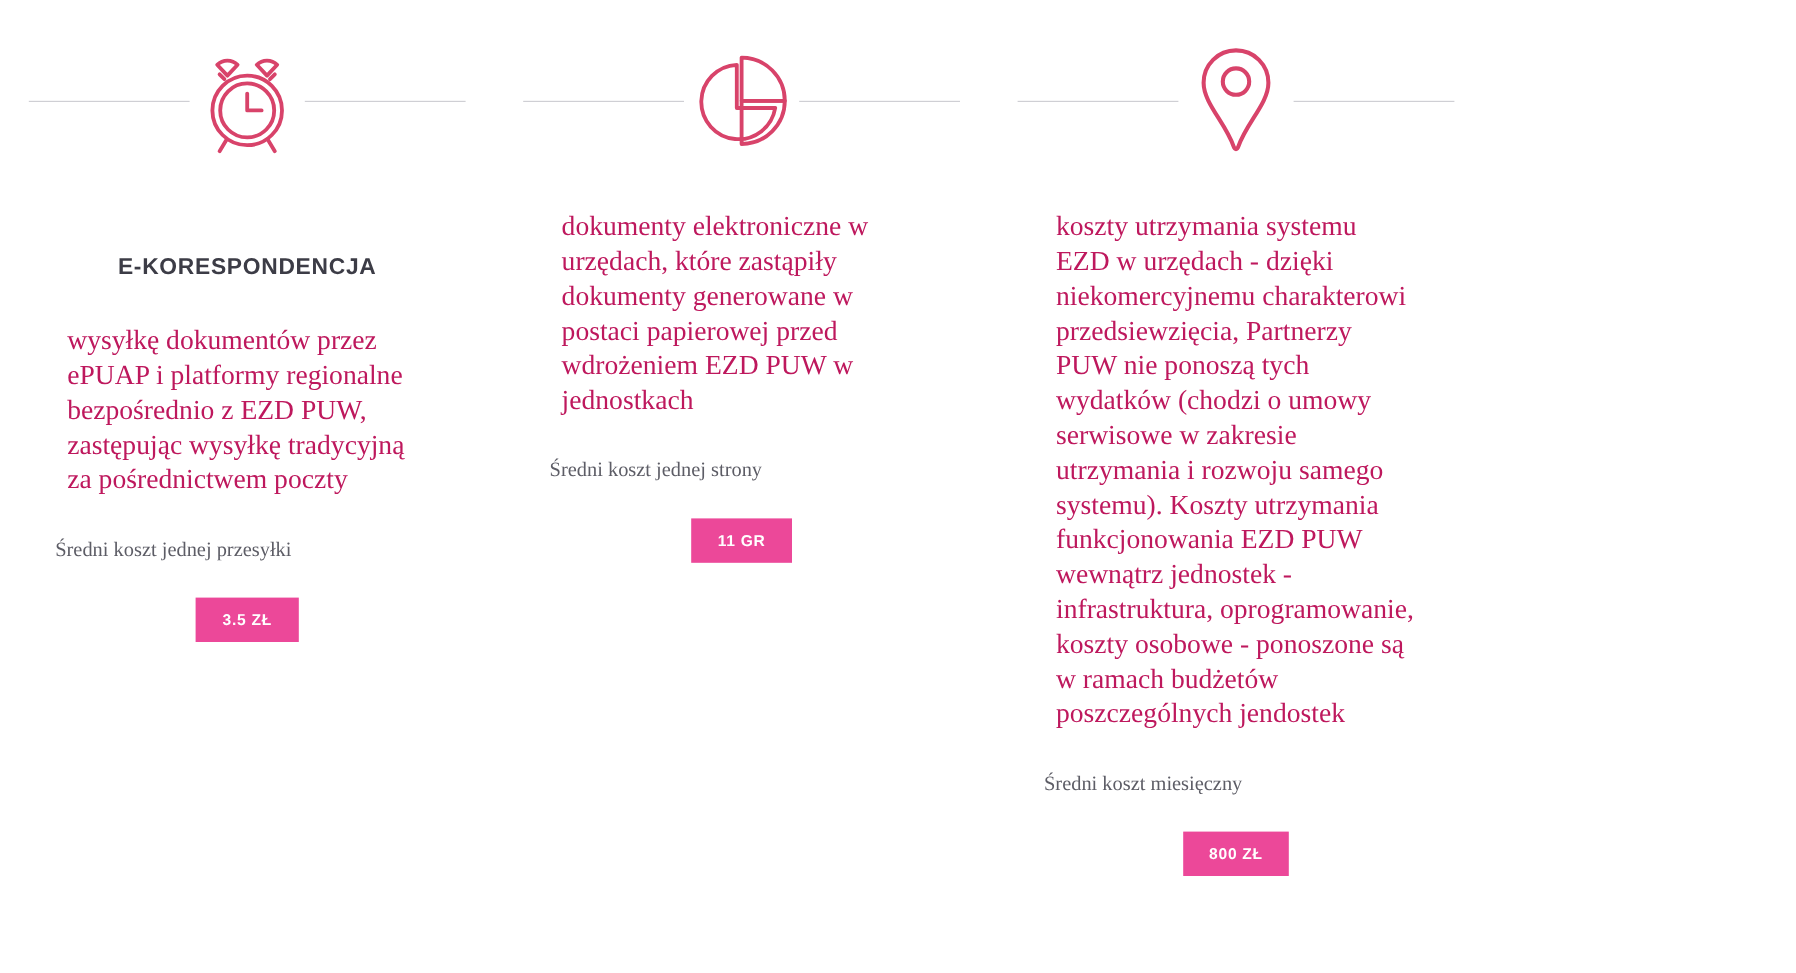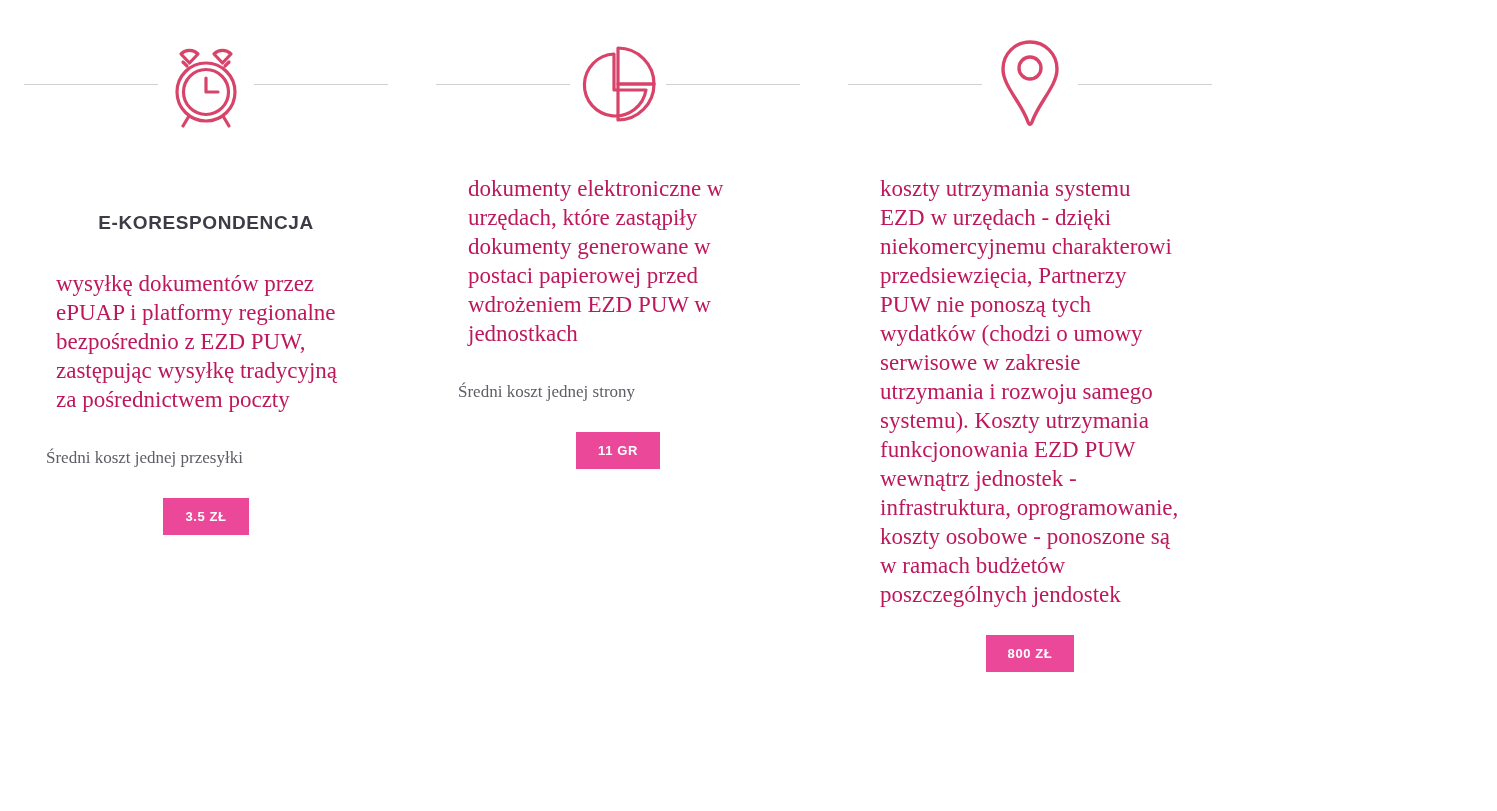--- a/index.html
+++ b/index.html
@@ -159,16 +159,17 @@
       <div class="icon-slot">
         <svg width="70" height="96" viewBox="0 0 70 96" fill="none" stroke="#d8436a" stroke-width="3.4" stroke-linecap="round" stroke-linejoin="round">
           <path d="M35 6 C20 6 8 18 8 33 C8 50 26 66 33 86 C34 89 36 89 37 86 C44 66 62 50 62 33 C62 18 50 6 35 6 Z"></path>
           <circle cx="35" cy="32" r="11"></circle>
         </svg>
       </div>
       <div class="rule right"></div>
     </div>
 
     <div class="body-text">koszty utrzymania systemu EZD w urzędach - dzięki niekomercyjnemu charakterowi przedsiewzięcia, Partnerzy PUW nie ponoszą tych wydatków (chodzi o umowy serwisowe w zakresie utrzymania i rozwoju samego systemu). Koszty utrzymania funkcjonowania EZD PUW wewnątrz jednostek - infrastruktura, oprogramowanie, koszty osobowe - ponoszone są w ramach budżetów poszczególnych jendostek</div>
+    <div class="subnote">Średni koszt miesięczny</div>
     <button class="price-badge">800 ZŁ</button>
   </div>
 
 </div>
 
 </body></html>

